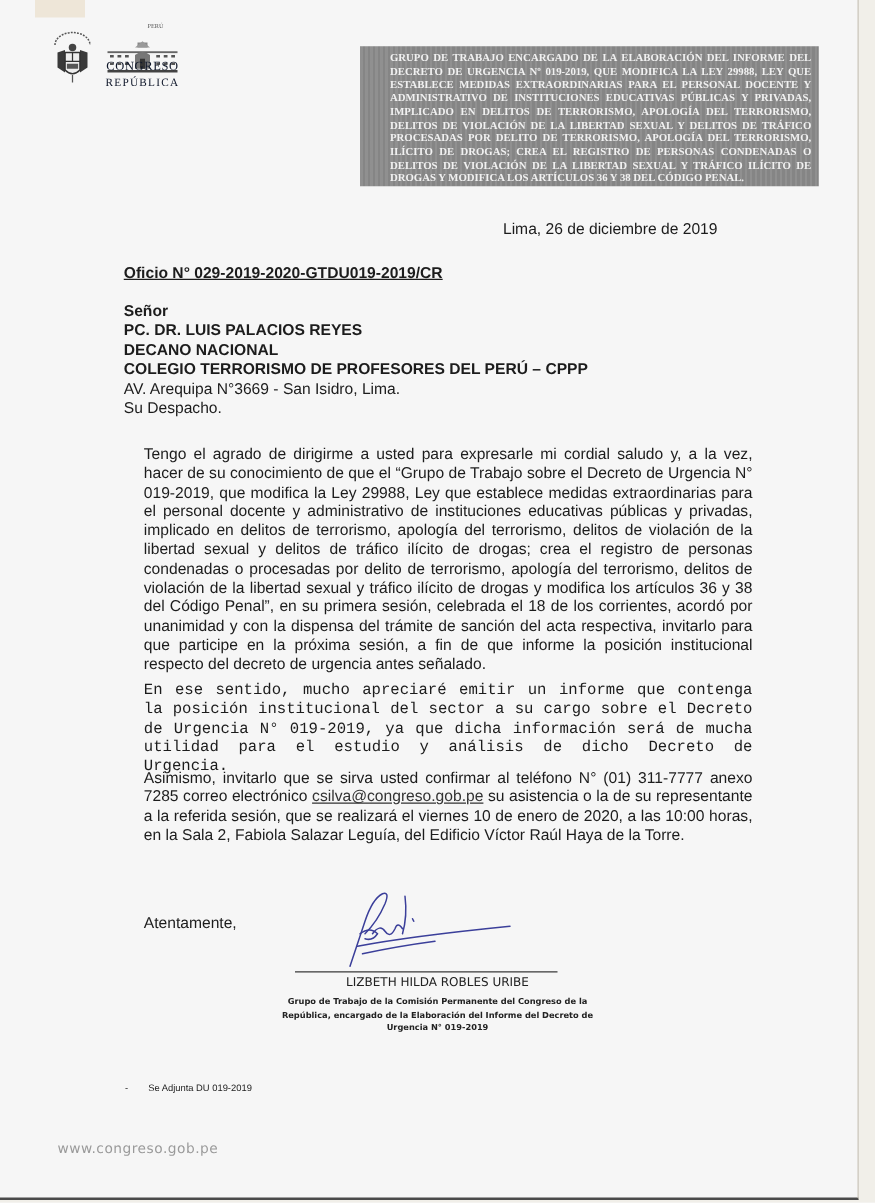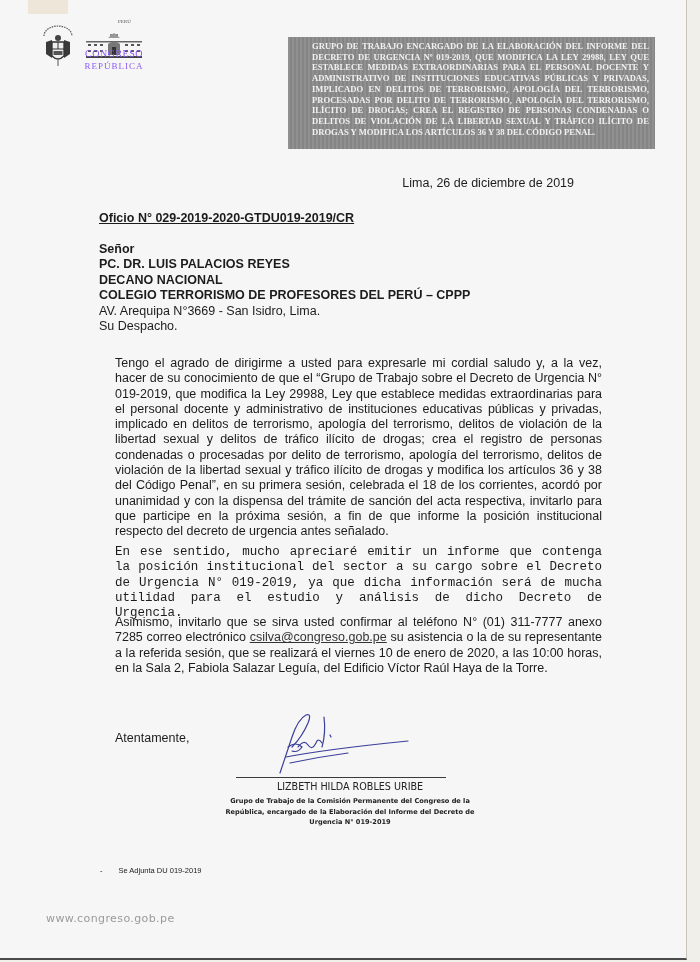--- a/index.html
+++ b/index.html
@@ -21,21 +21,21 @@
   }
   
   .shield {
     position: absolute; left: 40px; top: 24px; width: 36px; height: 46px;
   }
   .congreso-logo {
     position: absolute; left: 84px; top: 18px; width: 60px; height: 56px;
   }
   .logo-text {
     position: absolute; left: 84px; top: 48px; width: 60px;
-    font-family: "Liberation Serif", serif; color: #8b5cf6;
+    font-family: "Liberation Serif", serif; color: #0f172a;
     text-align: center;
   }
   .logo-text .l1 { font-size: 10px; letter-spacing: .5px; line-height: 11px; }
   .logo-text .l2 { font-size: 9px; letter-spacing: 1px; line-height: 11px; margin-top: 2px; }
   .peru-tag {
     position: absolute; left: 118px; top: 19px; font-size: 5px;
     font-family: "Liberation Serif", serif; color: #555;
   }
 
   
@@ -142,20 +142,21 @@
     <div class="l1">CONGRESO</div>
     <div class="l2">REPÚBLICA</div>
   </div>
 
   <div class="title-box">
     <p>GRUPO DE TRABAJO ENCARGADO DE LA ELABORACIÓN DEL INFORME DEL</p>
     <p>DECRETO DE URGENCIA Nº 019-2019, QUE MODIFICA LA LEY 29988, LEY QUE</p>
     <p>ESTABLECE MEDIDAS EXTRAORDINARIAS PARA EL PERSONAL DOCENTE Y</p>
     <p>ADMINISTRATIVO DE INSTITUCIONES EDUCATIVAS PÚBLICAS Y PRIVADAS,</p>
     <p>IMPLICADO EN DELITOS DE TERRORISMO, APOLOGÍA DEL TERRORISMO,</p>
+    <p>DELITOS DE VIOLACIÓN DE LA LIBERTAD SEXUAL Y DELITOS DE TRÁFICO</p>
     <p>PROCESADAS POR DELITO DE TERRORISMO, APOLOGÍA DEL TERRORISMO,</p>
     <p>ILÍCITO DE DROGAS; CREA EL REGISTRO DE PERSONAS CONDENADAS O</p>
     <p>DELITOS DE VIOLACIÓN DE LA LIBERTAD SEXUAL Y TRÁFICO ILÍCITO DE</p>
     <p class="last">DROGAS Y MODIFICA LOS ARTÍCULOS 36 Y 38 DEL CÓDIGO PENAL.</p>
   </div>
 
   <div class="date">Lima, 26 de diciembre de 2019</div>
   <div class="ref">Oficio N° 029-2019-2020-GTDU019-2019/CR</div>
 
   <div class="addressee">

